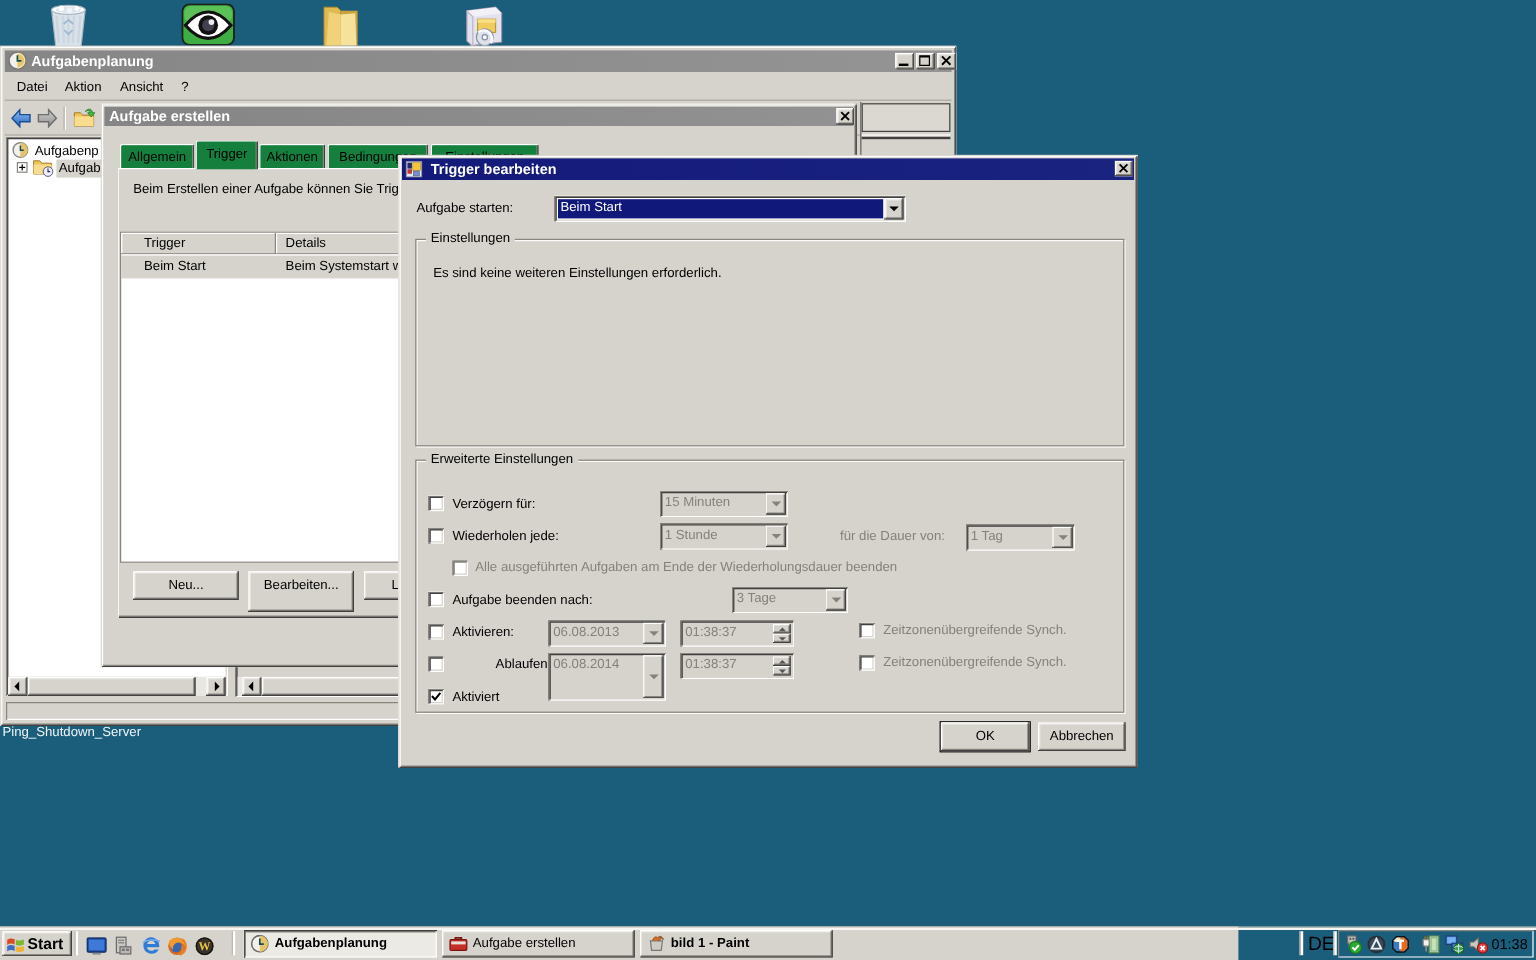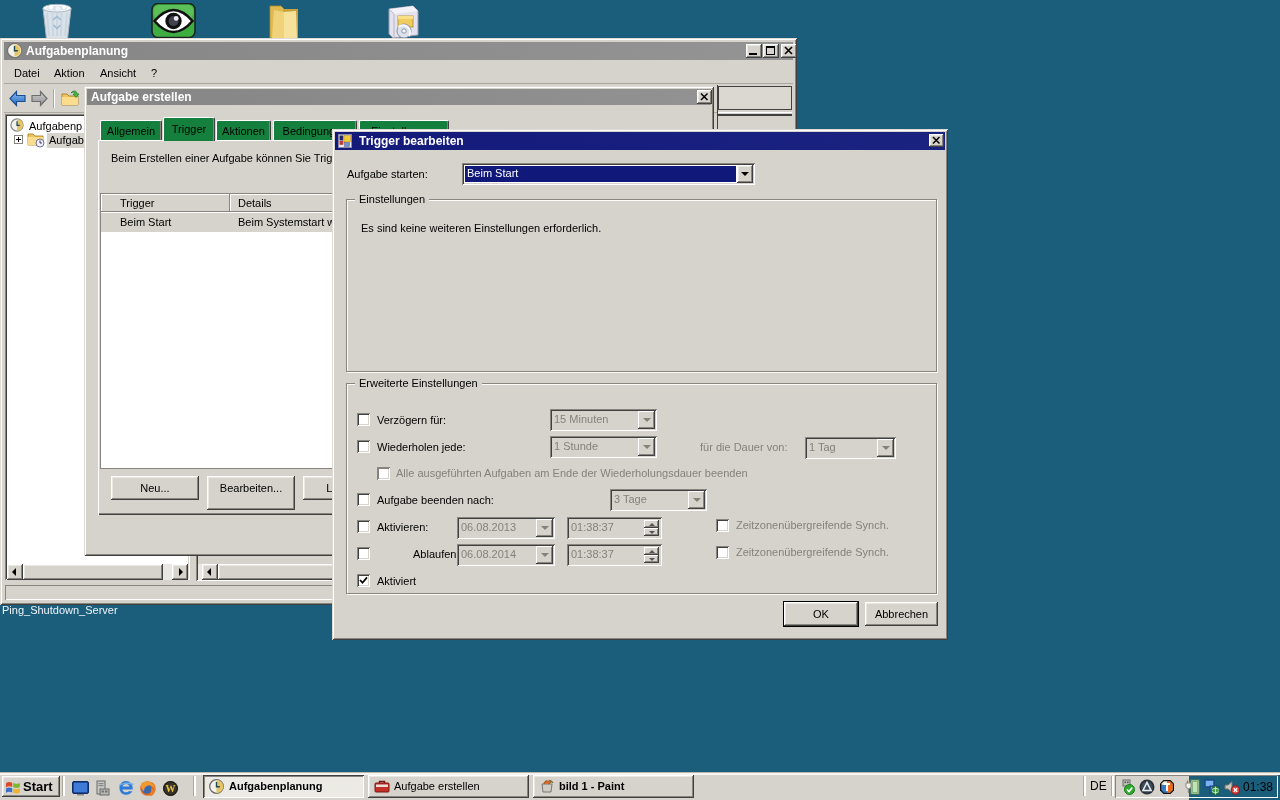--- a/index.html
+++ b/index.html
@@ -302,21 +302,21 @@
       </div>
     <div class="sb" style="right:3px; top:11px;">
         <div class="darr"></div>
       </div>
   </div>
   <div class="cb" style="left:384px; top:390px;"></div>
   <span class="lbl dis" style="left:404px; top:390px;">Zeitzonenübergreifende Synch.</span>
 
   <div class="cb" style="left:25px; top:418px;"></div>
   <span class="lbl" style="left:45px; top:419px;margin-left:36px;">Ablaufen:</span>
-  <div class="combo-d" style="left:125px; top:415px; width:98px; height:22px;text-align:right;">
+  <div class="combo-d" style="left:125px; top:415px; width:98px; height:40px;text-align:right;">
       <span class="txt">06.08.2014</span>
       <div class="dd">
         <div class="arr"></div>
       </div>
     </div>
   <div class="spin" style="left:235px; top:415px; width:95px; height:22px;">
       <span class="txt">01:38:37</span>
     <div class="sb" style="right:3px; top:3px;">
         <div class="uarr"></div>
       </div>
@@ -331,21 +331,21 @@
         <path d="M3 6 L5.5 8.8 L10 3.4" stroke="#000" stroke-width="1.7" fill="none"></path>
       </svg></div>
   <span class="lbl" style="left:45px; top:446px;">Aktiviert</span>
 
   <div class="abs" style="left:451px; top:472px; width:76px; height:26px; border:1px solid #000;">
       <div class="btn abs" style="left:0; top:0; width:74px; height:24px; text-align:center; padding-top:6px;">OK</div>
     </div>
   <div class="btn abs" style="left:533px; top:473px; width:73px; height:24px; text-align:center; padding-top:6px;">Abbrechen</div>
 </div>
 
-<div class="abs" id="taskbar" style="left:0; top:772px; width:1189px; height:28px; background:#d6d3cc;">
+<div class="abs" id="taskbar" style="left:0; top:772px; width:1032px; height:28px; background:#d6d3cc;">
   <div class="abs" style="left:0;top:0;width:1280px;height:1px;background:#b9b6ae;"></div>
   <div class="abs" style="left:0;top:1px;width:1280px;height:2px;background:#f6f5f2;"></div>
 
   <div class="btn abs" style="left:2px; top:4px; width:58px; height:21px;">
     <svg class="abs" style="left:3px; top:3px;" width="16" height="16" viewBox="0 0 16 16">
       <path d="M1 4.2 C3 2.8 5 2.8 7.2 3.8 L7.2 8 C5 7 3 7 1 8.4 Z" fill="#dd4826"></path>
       <path d="M8.2 4.1 C10.4 5.1 12.6 5.1 14.9 3.9 L14.9 8.1 C12.6 9.3 10.4 9.3 8.2 8.3 Z" fill="#7db72e"></path>
       <path d="M1 9.6 C3 8.2 5 8.2 7.2 9.2 L7.2 13.4 C5 12.4 3 12.4 1 13.8 Z" fill="#3a6fc4"></path>
       <path d="M8.2 9.5 C10.4 10.5 12.6 10.5 14.9 9.3 L14.9 13.5 C12.6 14.7 10.4 14.7 8.2 13.7 Z" fill="#f0b32f"></path>
     </svg>
@@ -402,21 +402,21 @@
   <div class="tbtn" style="left:533px; width:161px;font-weight:bold;">
     <svg class="abs" style="left:6px; top:4px;" width="16" height="15" viewBox="0 0 16 15">
       <path d="M3 5 L13 5 L12 13 L4 13 Z" fill="#cfccc4" stroke="#777"></path>
       <path d="M5 5 C5 2 8 1 9 2.5 L11 1 L12 3 L9.5 5" fill="#d86a2a" stroke="#8a4a10" stroke-width="0.8"></path>
       <path d="M11.5 1.5 L14 4" stroke="#8a6a3a" stroke-width="1.4"></path>
     </svg>
     <span class="abs" style="left:26px; top:5px;">bild 1 - Paint</span>
   </div>
 
   <div class="abs" style="left:1083px; top:4px; width:3px; height:20px; background:#fff; border-left:1px solid #aaa79f;"></div>
-  <span class="abs" style="left:1090px; top:7px; font-size:12px;">DE</span>
+  <span class="abs" style="left:1090px; top:7px; font-size:16px;">DE</span>
   <div class="abs" style="left:1111px; top:4px; width:3px; height:20px; background:#fff; border-left:1px solid #aaa79f;"></div>
   <div class="abs sunk1" style="left:1115px; top:3px; width:163px; height:23px;">
 
     <svg class="abs" style="left:4px; top:4px;" width="16" height="16" viewBox="0 0 16 16">
       <rect x="4" y="1" width="7" height="6" fill="#c0c0bc" stroke="#6a6a6a"></rect>
       <rect x="5.5" y="2.5" width="1.6" height="1.6" fill="#555"></rect>
       <rect x="8" y="2.5" width="1.6" height="1.6" fill="#555"></rect>
       <rect x="5" y="7" width="5" height="4" fill="#a8a8a4"></rect>
       <circle cx="10.5" cy="10.5" r="5" fill="#2eaa2e" stroke="#1a7a1a"></circle>
       <path d="M8 10.5 L10 12.5 L13.3 8.6" stroke="#fff" stroke-width="1.6" fill="none"></path>

